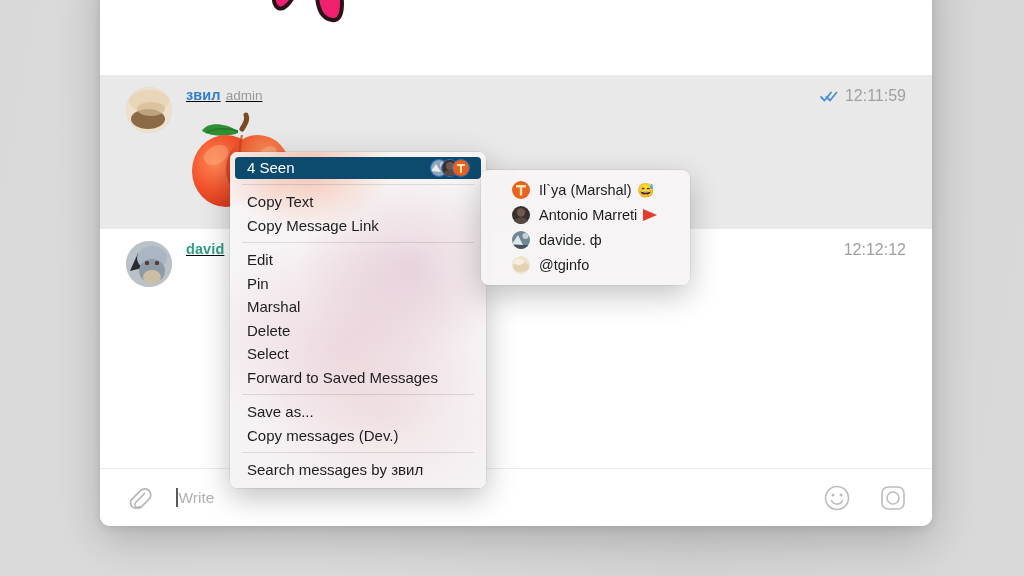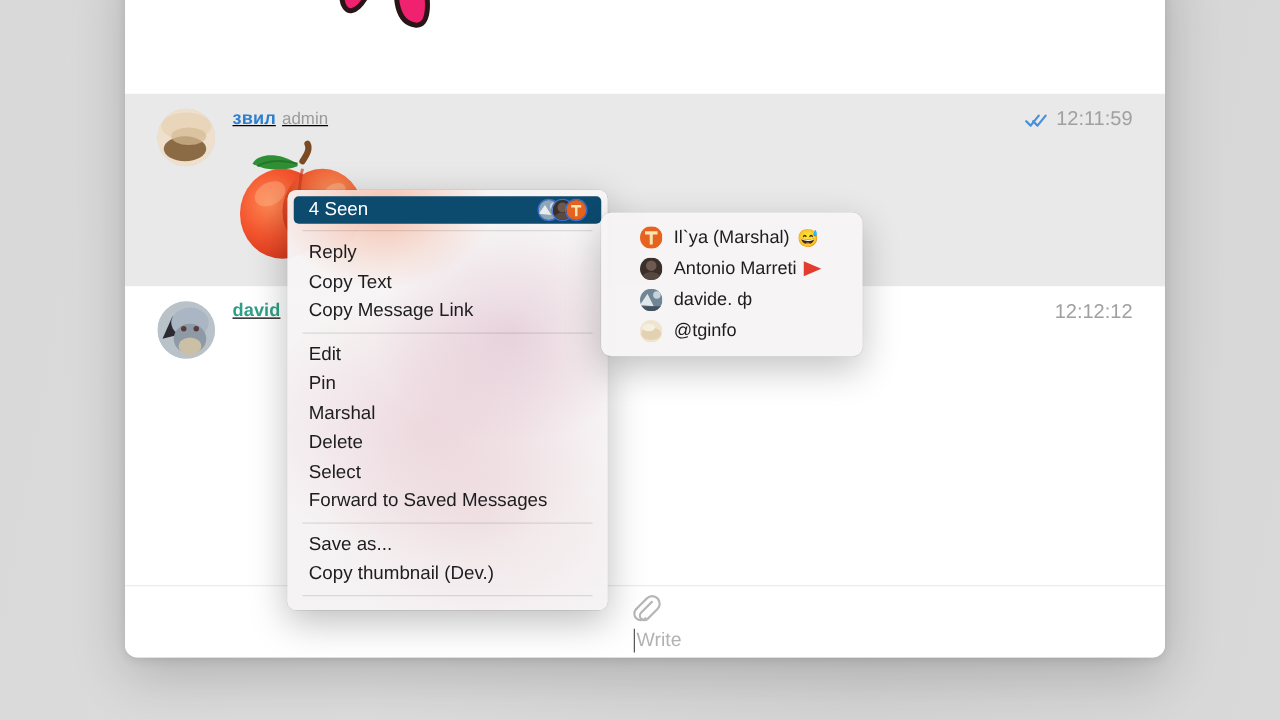--- a/index.html
+++ b/index.html
@@ -119,21 +119,20 @@
   #composer {
     position: absolute;
     left: 0; right: 0; bottom: 0;
     height: 58px;
     background: #ffffff;
     border-top: 1px solid #ececec;
     display: flex;
     align-items: center;
     padding: 0 22px;
     box-sizing: border-box;
-    flex-direction: column;
   }
   .composer-btn {
     width: 34px; height: 34px;
     display: flex; align-items: center; justify-content: center;
     color: #b6b6b6;
     flex: 0 0 auto;
   }
   #composer-input-wrap {
     flex: 1 1 auto;
     display: flex;
@@ -411,23 +410,20 @@
             <rect width="16" height="16" fill="#e8621f"></rect>
             <path d="M4 4 h8 v2 h-3 v7 h-2 v-7 h-3 z" fill="#f8e6b0"></path>
           </svg>
       </span>
     </span>
   </div>
 
   <div class="menu-sep"></div>
 
   <div class="menu-item">
-      <span>Reply</span>
-    </div>
-  <div class="menu-item">
       <span>Copy Text</span>
     </div>
   <div class="menu-item">
       <span>Copy Message Link</span>
     </div>
 
   <div class="menu-sep"></div>
 
   <div class="menu-item">
       <span>Edit</span>
@@ -447,25 +443,28 @@
   <div class="menu-item">
       <span>Forward to Saved Messages</span>
     </div>
 
   <div class="menu-sep"></div>
 
   <div class="menu-item">
       <span>Save as...</span>
     </div>
   <div class="menu-item">
-      <span>Copy thumbnail (Dev.)</span>
+      <span>Copy messages (Dev.)</span>
     </div>
 
   <div class="menu-sep"></div>
 
+  <div class="menu-item">
+      <span>Search messages by звил</span>
+    </div>
 
 </div>
 
 <div id="seen-submenu">
 
   <div class="seen-item">
     <span class="avatar-sm">
       <svg viewBox="0 0 18 18">
           <rect width="18" height="18" fill="#e8621f"></rect>
           <path d="M4 4 h10 v2.5 h-3.8 v8 h-2.4 v-8 h-3.8 z" fill="#f8e6b0"></path>

